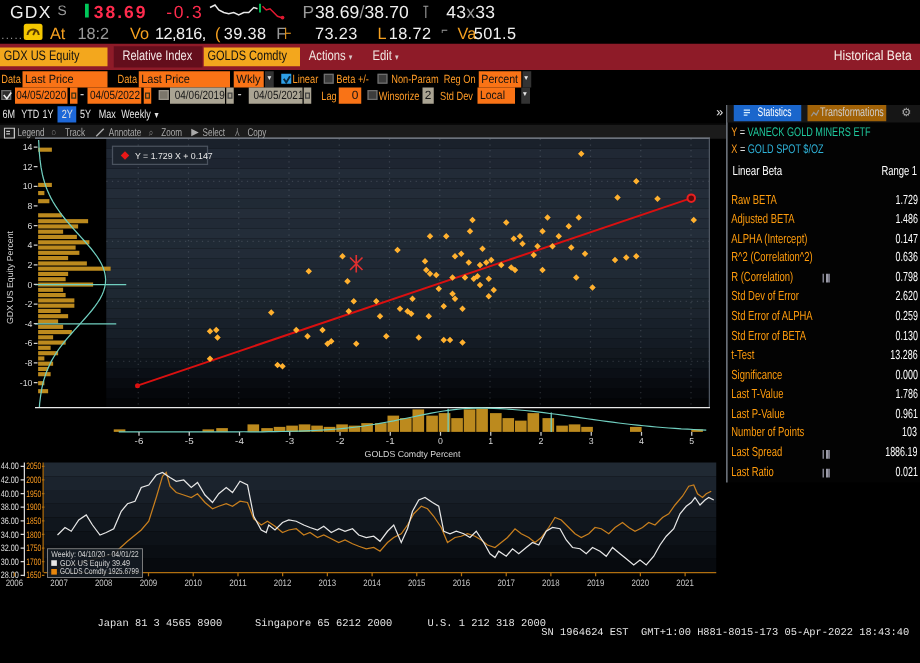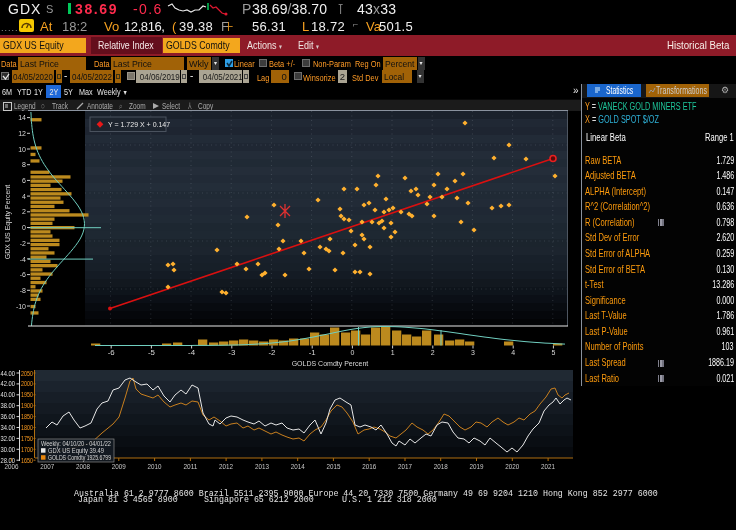--- a/index.html
+++ b/index.html
@@ -8,21 +8,21 @@
 
 #r1{position:absolute;left:0;top:0;width:736px;height:17px;color:#f0f0f0}
 #r2{position:absolute;left:0;top:17px;width:736px;height:18px}
 .amb{color:#f5a020}
 .gry{color:#9a9a9a}
 .wht{color:#f0f0f0}
 .red{color:#ff2b4d}
 
 #menubar{position:absolute;left:0;top:35px;width:736px;height:21px;background:#8e1b28}
 .obox{position:absolute;top:3px;height:15px;background:#f3a71d;color:#111;font-size:11px;line-height:15px;padding-left:3px}
-.ob{position:absolute;background:#a16207;color:#111;font-size:9.5px;line-height:13px;padding-left:2px;white-space:nowrap}
+.ob{position:absolute;background:#f97316;color:#111;font-size:9.5px;line-height:13px;padding-left:2px;white-space:nowrap}
 .gb{position:absolute;background:#aaa493;color:#1a1a1a;font-size:9.5px;line-height:13px;text-align:center;white-space:nowrap}
 .lb{position:absolute;color:#ff9b26;font-size:9.5px;line-height:13px;transform:scaleX(0.78);transform-origin:0 50%;white-space:nowrap}
 .cb{position:absolute;width:8px;height:8px;background:#3c3c3c;border:1px solid #6e6e6e}
 .arrbox{position:absolute;background:#333;color:#e8e8e8;font-size:6px;text-align:center}
 
 #tabrow{position:absolute;left:0;top:84px;width:583px;height:15px;background:#000;color:#e4e4e4;font-size:9.5px}
 .tab{position:absolute;top:2px;line-height:12px;transform:scaleX(0.76);transform-origin:0 50%;white-space:nowrap}
 
 #toolbar{position:absolute;left:0;top:99px;width:581px;height:12px;background:#1b1b1b;border-top:1px solid #090909}
 .tbtn{position:absolute;top:1px;height:10px;color:#ababab;font-size:9px;line-height:10px;transform:scaleX(0.72);transform-origin:0 50%;white-space:nowrap}
@@ -36,21 +36,21 @@
 #footer{position:absolute;left:0;top:475px;width:736px;height:55px;font-family:"Liberation Mono",monospace;font-size:8.32px;color:#e4e4e4;letter-spacing:0}
 #footer span{white-space:pre}
 </style></head>
 <body>
 
 <div id="r1" style="font-size:14px">
  <span class="abs wht" style="left:8px;top:1px;letter-spacing:1px">GDX</span>
  <span class="abs gry" style="left:46px;top:3px;font-size:11px">S</span>
  <span class="abs" style="left:68px;top:3px;width:3px;height:11px;background:#00c85a"></span>
  <span class="abs red" style="left:75px;top:1px;letter-spacing:1.6px;font-weight:bold">38.69</span>
- <span class="abs red" style="left:133px;top:1px;letter-spacing:1.4px">-0.6</span>
+ <span class="abs red" style="left:133px;top:1px;letter-spacing:1.4px">-0.3</span>
  <svg class="abs" style="left:167px;top:1px" width="62" height="15" viewBox="0 0 62 15">
   <polyline points="1,5 5,3 8,7 12,9 16,10 20,9 24,11 28,9 32,9 36,5 39,6" fill="none" stroke="#e8e8e8" stroke-width="1.2"></polyline>
   <line x1="41" y1="2" x2="41" y2="9" stroke="#00c85a" stroke-width="1.5"></line>
   <polyline points="43,4 46,7 49,6 52,9 55,12 58,13" fill="none" stroke="#e01830" stroke-width="1.2"></polyline>
   <circle cx="59" cy="13" r="1.5" fill="#e01830"></circle>
  </svg>
  <span class="abs gry" style="left:242px;top:1px">P</span>
  <span class="abs wht" style="left:252px;top:1px;letter-spacing:0.1px">38.69<span class="gry">/</span>38.70</span>
  <span class="abs gry" style="left:337px;top:1px">⊺</span>
  <span class="abs wht" style="left:357px;top:1px;letter-spacing:0.2px">43<span class="gry">x</span>33</span>
@@ -64,21 +64,21 @@
    <line x1="7.5" y1="9" x2="9.5" y2="5" stroke="#5a3c00" stroke-width="1.4"></line>
  </svg>
  <span class="abs amb" style="left:40px;top:2px">At</span>
  <span class="abs gry" style="left:62px;top:2px;letter-spacing:0px">18:2</span>
  <span class="abs amb" style="left:104px;top:2px">Vo</span>
  <span class="abs wht" style="left:124px;top:2px;letter-spacing:-0.4px">12,816,</span>
  <span class="abs amb" style="left:172px;top:2px">(</span>
  <span class="abs wht" style="left:179px;top:2px;letter-spacing:0.3px">39.38</span>
  <span class="abs gry" style="left:221px;top:2px">F</span>
  <span class="abs amb" style="left:227px;top:2px">⊦</span>
- <span class="abs wht" style="left:252px;top:2px;letter-spacing:0.3px">56.31</span>
+ <span class="abs wht" style="left:252px;top:2px;letter-spacing:0.3px">73.23</span>
  <span class="abs amb" style="left:302px;top:2px">L</span>
  <span class="abs wht" style="left:311px;top:2px;letter-spacing:0.3px">18.72</span>
  <span class="abs gry" style="left:353px;top:2px;font-size:9px">⌐</span>
  <span class="abs amb" style="left:366px;top:2px">Va</span>
  <span class="abs wht" style="left:379px;top:2px;letter-spacing:0.3px">501.5</span>
 </div>
 
 <div id="menubar">
  <div class="obox" style="left:0;width:86px"><span class="sx" style="transform:scaleX(0.8)">GDX US Equity</span></div>
  <div class="abs" style="left:90.5px;top:2px;width:71px;height:17px;background:#640e1c;color:#f5e9e9;font-size:11px;line-height:17px;text-align:left"><span class="sx" style="transform:scaleX(0.8);transform-origin:50% 50%">Relative Index</span></div>
@@ -532,16 +532,16 @@
     <span class="sl">Last Spread</span>
     <span class="sv">1886.19</span>
   </div>
 <div class="srow" style="top:370.6px">
     <span class="sicon"></span>
     <span class="sl">Last Ratio</span>
     <span class="sv">0.021</span>
   </div>
 
 <div id="footer">
- <span class="abs" style="left:74px;top:13.5px">Australia 61 2 9777 8600 Brazil 5511 2395 9000 Europe 44 20 7330 7500 Germany 49 69 9204 1210 Hong Kong 852 2977 6000</span>
  <span class="abs" style="left:78px;top:20px">Japan 81 3 4565 8900</span>
  <span class="abs" style="left:204px;top:20px">Singapore 65 6212 2000</span>
  <span class="abs" style="left:342px;top:20px">U.S. 1 212 318 2000</span>
+ <span class="abs" style="left:433px;top:26.5px">SN 1964624 EST  GMT+1:00 H881-8015-173 05-Apr-2022 18:43:40</span>
 </div>
 </body></html>

